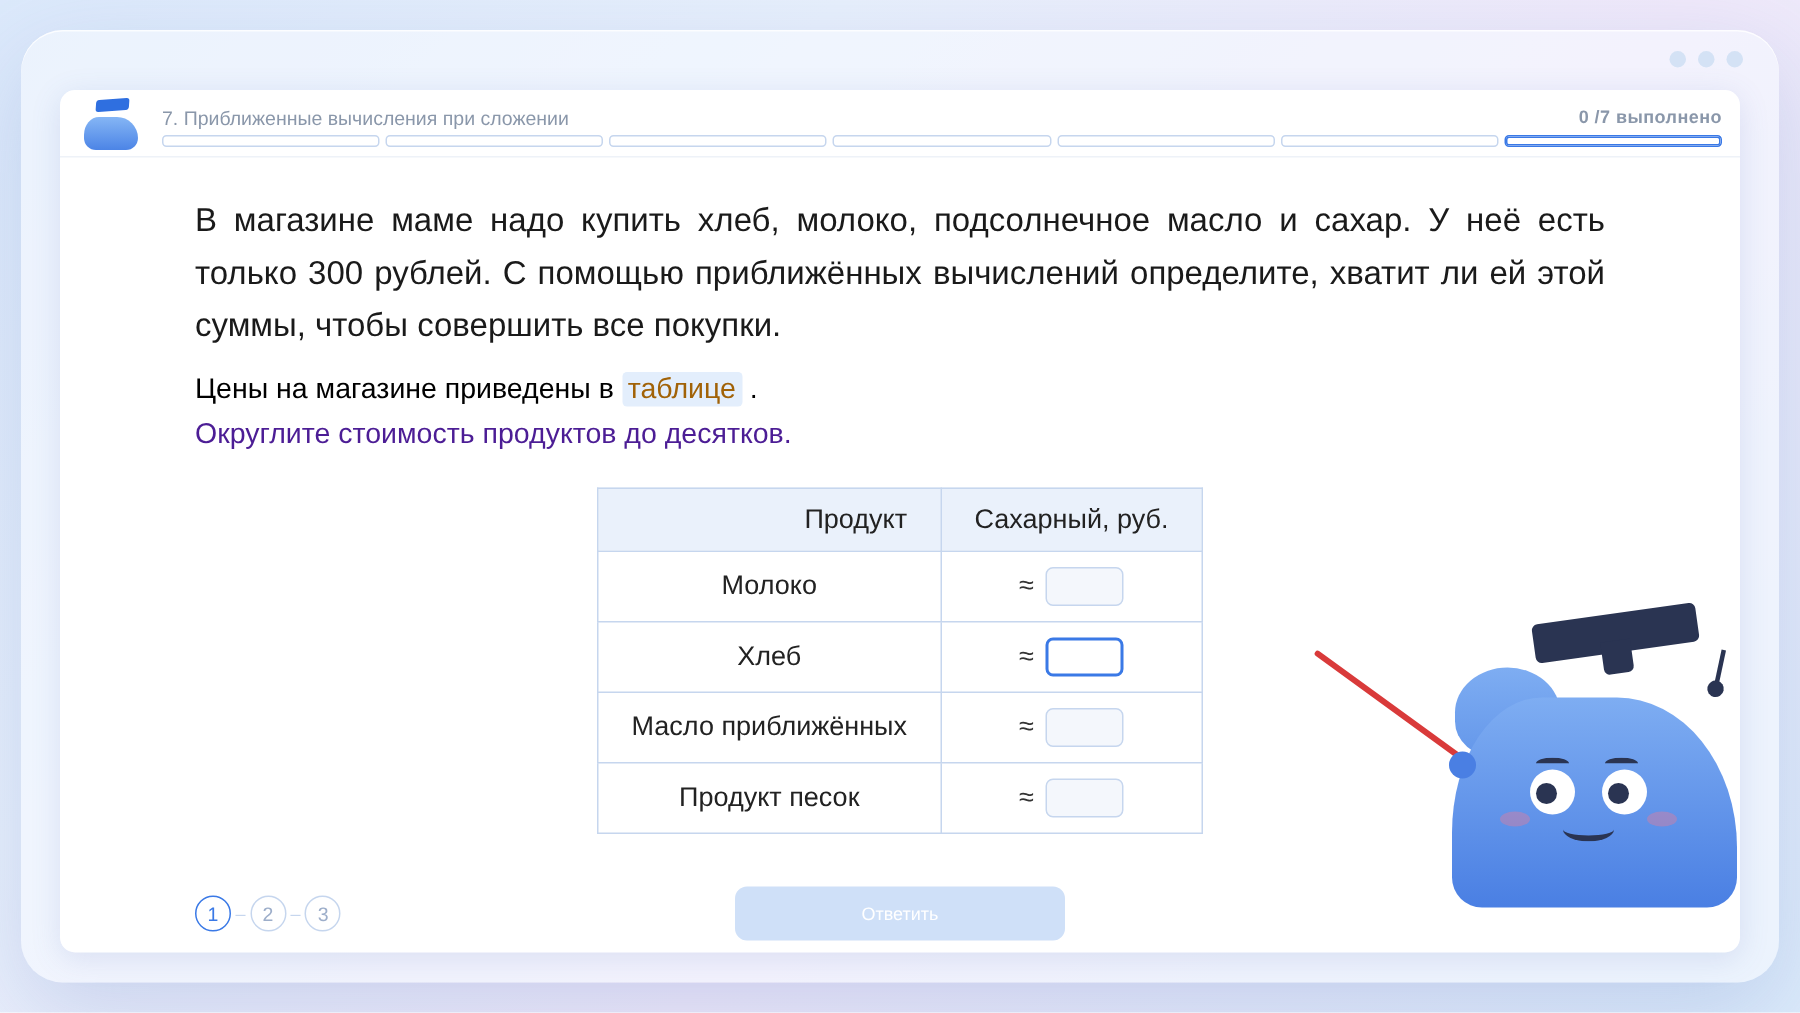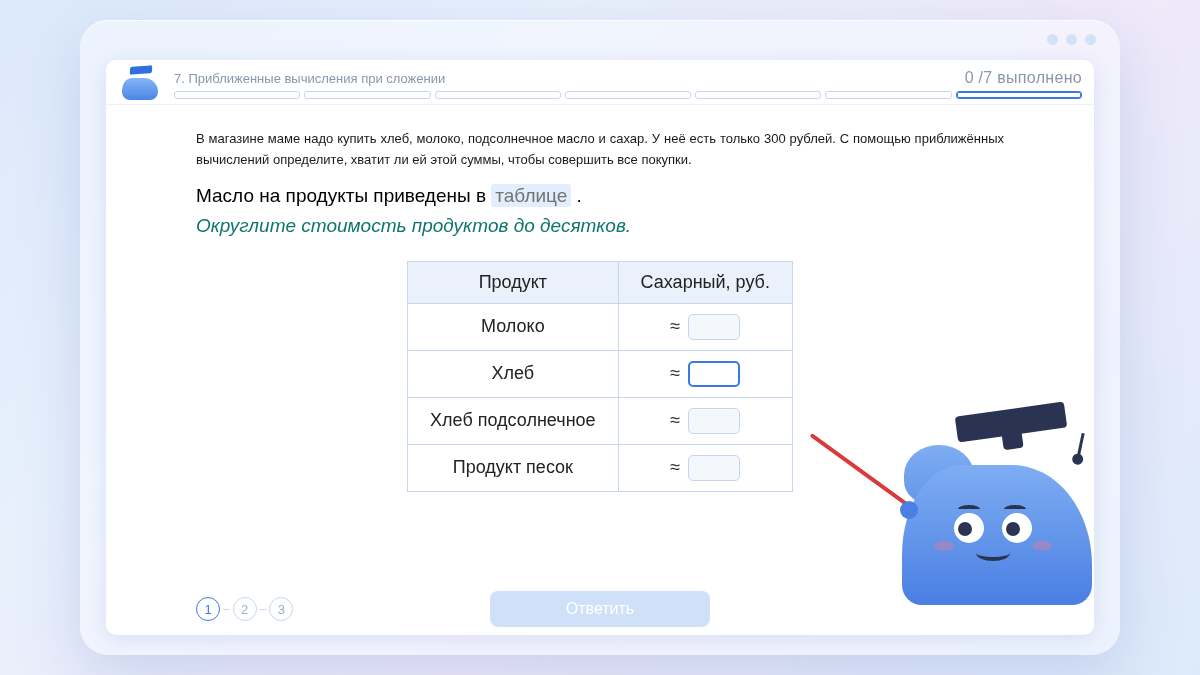--- a/index.html
+++ b/index.html
@@ -2,21 +2,21 @@
 <html><head>
 <meta charset="utf-8">
 <style>
   * { box-sizing: border-box; margin: 0; padding: 0; }
   html, body { width: 1200px; height: 675px; overflow: hidden; font-family: -apple-system, BlinkMacSystemFont, "Segoe UI", Arial, sans-serif; }
   body {
     background: linear-gradient(135deg, #dce9fb 0%, #e8f0fc 30%, #f0e9fa 60%, #dcebfb 100%);
     display: flex; align-items: center; justify-content: center;
   }
   .tablet {
-    width: 1040px; height: 635px;
+    width: 1172px; height: 635px;
     background: rgba(245,249,255,0.6);
     border-radius: 28px;
     box-shadow: 0 20px 60px rgba(100,130,200,0.25), inset 0 1px 0 rgba(255,255,255,0.8);
     position: relative;
     padding: 11px;
   }
   .window-dots { position: absolute; top: 14px; right: 24px; display: flex; gap: 8px; }
   .window-dots span { width: 11px; height: 11px; border-radius: 50%; background: #d4e2f5; }
   .panel {
     position: absolute; top: 40px; left: 26px; right: 26px; bottom: 20px;
@@ -27,46 +27,46 @@
     overflow: hidden;
   }
   
   .hdr { display: flex; align-items: center; padding: 8px 12px 4px 12px; gap: 12px; border-bottom: 1px solid #eef2f8; }
   .logo-small { width: 44px; height: 32px; position: relative; flex-shrink: 0; }
   .logo-small .cap { position:absolute; top:-2px; left:12px; width:22px; height:8px; background:#2f6fe0; transform: skewX(-8deg) rotate(-4deg); border-radius:2px; }
   .logo-small .cloud { position:absolute; bottom:0; left:4px; width:36px; height:22px; background: linear-gradient(180deg,#85b6f5,#4c84e6); border-radius: 10px 14px 8px 8px / 12px 14px 8px 8px; }
   .hdr-right { flex:1; display:flex; flex-direction:column; gap:4px; }
   .hdr-top { display:flex; justify-content:space-between; align-items:center; font-size:13px; color:#8a97aa; }
   .hdr-title { font-weight:500; }
-  .hdr-progress { font-size:16px; letter-spacing:.3px; }
+  .hdr-progress { font-size:12px; letter-spacing:.3px;font-weight:bold; }
   .seg-row { display:flex; gap:4px; }
   .seg { flex:1; height:8px; border:1px solid #c6d6ee; border-radius:3px; background:#fff; }
   .seg.active { border-color:#3a79e6; box-shadow: inset 0 0 0 1px #3a79e6; }
   
   .body { flex:1; position:relative; padding: 24px 90px 12px 90px; overflow:hidden; }
-  .prob-text { font-size:13px; line-height:1.6; color:#1a1a1a; text-align:justify; }
+  .prob-text { font-size:22px; line-height:1.6; color:#1a1a1a; text-align:justify; }
   .prob-text2 { font-size:19px; line-height:1.6; margin-top:10px; }
-  .link-hl { background:#e3eefc; color:#737373; padding:1px 4px; border-radius:3px; }
+  .link-hl { background:#e3eefc; color:#a16207; padding:1px 4px; border-radius:3px; }
   .step-label { color:#3a79e6; font-size:17px; font-weight:500; margin-top:30px; }
-  .step-text { font-size:19px; margin-top:4px; color:#0f766e;font-style:italic; }
+  .step-text { font-size:19px; margin-top:4px; color:#4c1d95; }
   
   .tbl { margin: 24px auto 0 auto; border-collapse: collapse; }
   .tbl th, .tbl td { border:1px solid #c6d6ee; padding: 10px 22px; font-size:18px; font-weight:400; color:#222; text-align:center; background:#fff; }
-  .tbl th { background:#eaf1fb; font-weight:400; }
+  .tbl th { background:#eaf1fb; font-weight:400;text-align:right; }
   .cost-cell { display:flex; align-items:center; justify-content:center; gap:8px; }
   .approx { font-size:18px; color:#333; }
   .val-input { width:52px; height:26px; border:1px solid #c6d6ee; border-radius:5px; background:#f4f7fc; }
   .val-input.focused { border:2px solid #3a79e6; background:#fff; }
   
   .ftr { display:flex; align-items:center; padding:10px 90px 14px 90px; gap:20px; position:relative; }
   .pager { display:flex; align-items:center; gap:2px; }
   .pg { width:24px; height:24px; border:1.5px solid #c6d6ee; border-radius:50%; display:flex; align-items:center; justify-content:center; font-size:13px; color:#9daeca; }
   .pg.cur { border-color:#3a79e6; color:#3a79e6; }
   .pg-dash { color:#c6d6ee; font-size:12px; margin:0 1px; }
-  .answer-btn { margin-left:auto; margin-right:auto; position:absolute; left:50%; transform:translateX(-50%); width:220px; height:36px; background:#cfe0f8; color:#fff; border:none; border-radius:8px; font-size:16px; }
+  .answer-btn { margin-left:auto; margin-right:auto; position:absolute; left:50%; transform:translateX(-50%); width:220px; height:36px; background:#cfe0f8; color:#fff; border:none; border-radius:8px; font-size:12px; }
   
   .mascot { position:absolute; right:-8px; bottom:30px; width:220px; height:200px; pointer-events:none; }
   .mascot .body { position:absolute; bottom:0; right:10px; width:190px; height:140px; background: linear-gradient(180deg,#7eadf2 0%, #4a7fe3 100%); border-radius: 60px 80px 20px 20px / 90px 100px 20px 20px; padding:0; }
   .mascot .hump { position:absolute; bottom:100px; left:22px; width:70px; height:60px; background: linear-gradient(180deg,#7eadf2,#6497ea); border-radius:50% 50% 40% 40%; }
   .mascot .cap2 { position:absolute; top:4px; right:36px; width:110px; height:26px; background:#2a3452; transform: rotate(-8deg); border-radius:4px; }
   .mascot .cap2::after{content:"";position:absolute;left:44px;top:18px;width:20px;height:22px;background:#2a3452;border-radius:0 0 4px 4px;}
   .mascot .tassel{position:absolute;top:28px;right:20px;width:3px;height:26px;background:#2a3452;transform:rotate(12deg);}
   .mascot .tassel::after{content:"";position:absolute;bottom:-6px;left:-4px;width:11px;height:11px;border-radius:50%;background:#2a3452;}
   .mascot .eye{position:absolute;width:30px;height:30px;background:#fff;border-radius:50%;bottom:62px;}
   .mascot .eye.l{right:118px;} .mascot .eye.r{right:70px;}
@@ -110,21 +110,21 @@
             <div class="seg"></div>
             <div class="seg active"></div>
           </div>
       </div>
     </div>
 
     <div class="body">
 
       <p class="prob-text">В магазине маме надо купить хлеб, молоко, подсолнечное масло и сахар. У неё есть только 300 рублей. С помощью приближённых вычислений определите, хватит ли ей этой суммы, чтобы совершить все покупки.</p>
       <p class="prob-text2">
-        <span>Масло на продукты приведены в </span><span class="link-hl">таблице</span><span> .</span>
+        <span>Цены на магазине приведены в </span><span class="link-hl">таблице</span><span> .</span>
       </p>
 
       <p class="step-text">Округлите стоимость продуктов до десятков.</p>
 
       <table class="tbl">
         <thead>
           <tr>
             <th>Продукт</th>
             <th>Сахарный, руб.</th>
           </tr>
@@ -142,21 +142,21 @@
             <tr>
               <td>Хлеб</td>
               <td>
                 <div class="cost-cell">
                   <span class="approx">≈</span>
                   <input class="val-input focused" style="">
                 </div>
               </td>
             </tr>
             <tr>
-              <td>Хлеб подсолнечное</td>
+              <td>Масло приближённых</td>
               <td>
                 <div class="cost-cell">
                   <span class="approx">≈</span>
                   <input class="val-input" style="">
                 </div>
               </td>
             </tr>
             <tr>
               <td>Продукт песок</td>
               <td>

